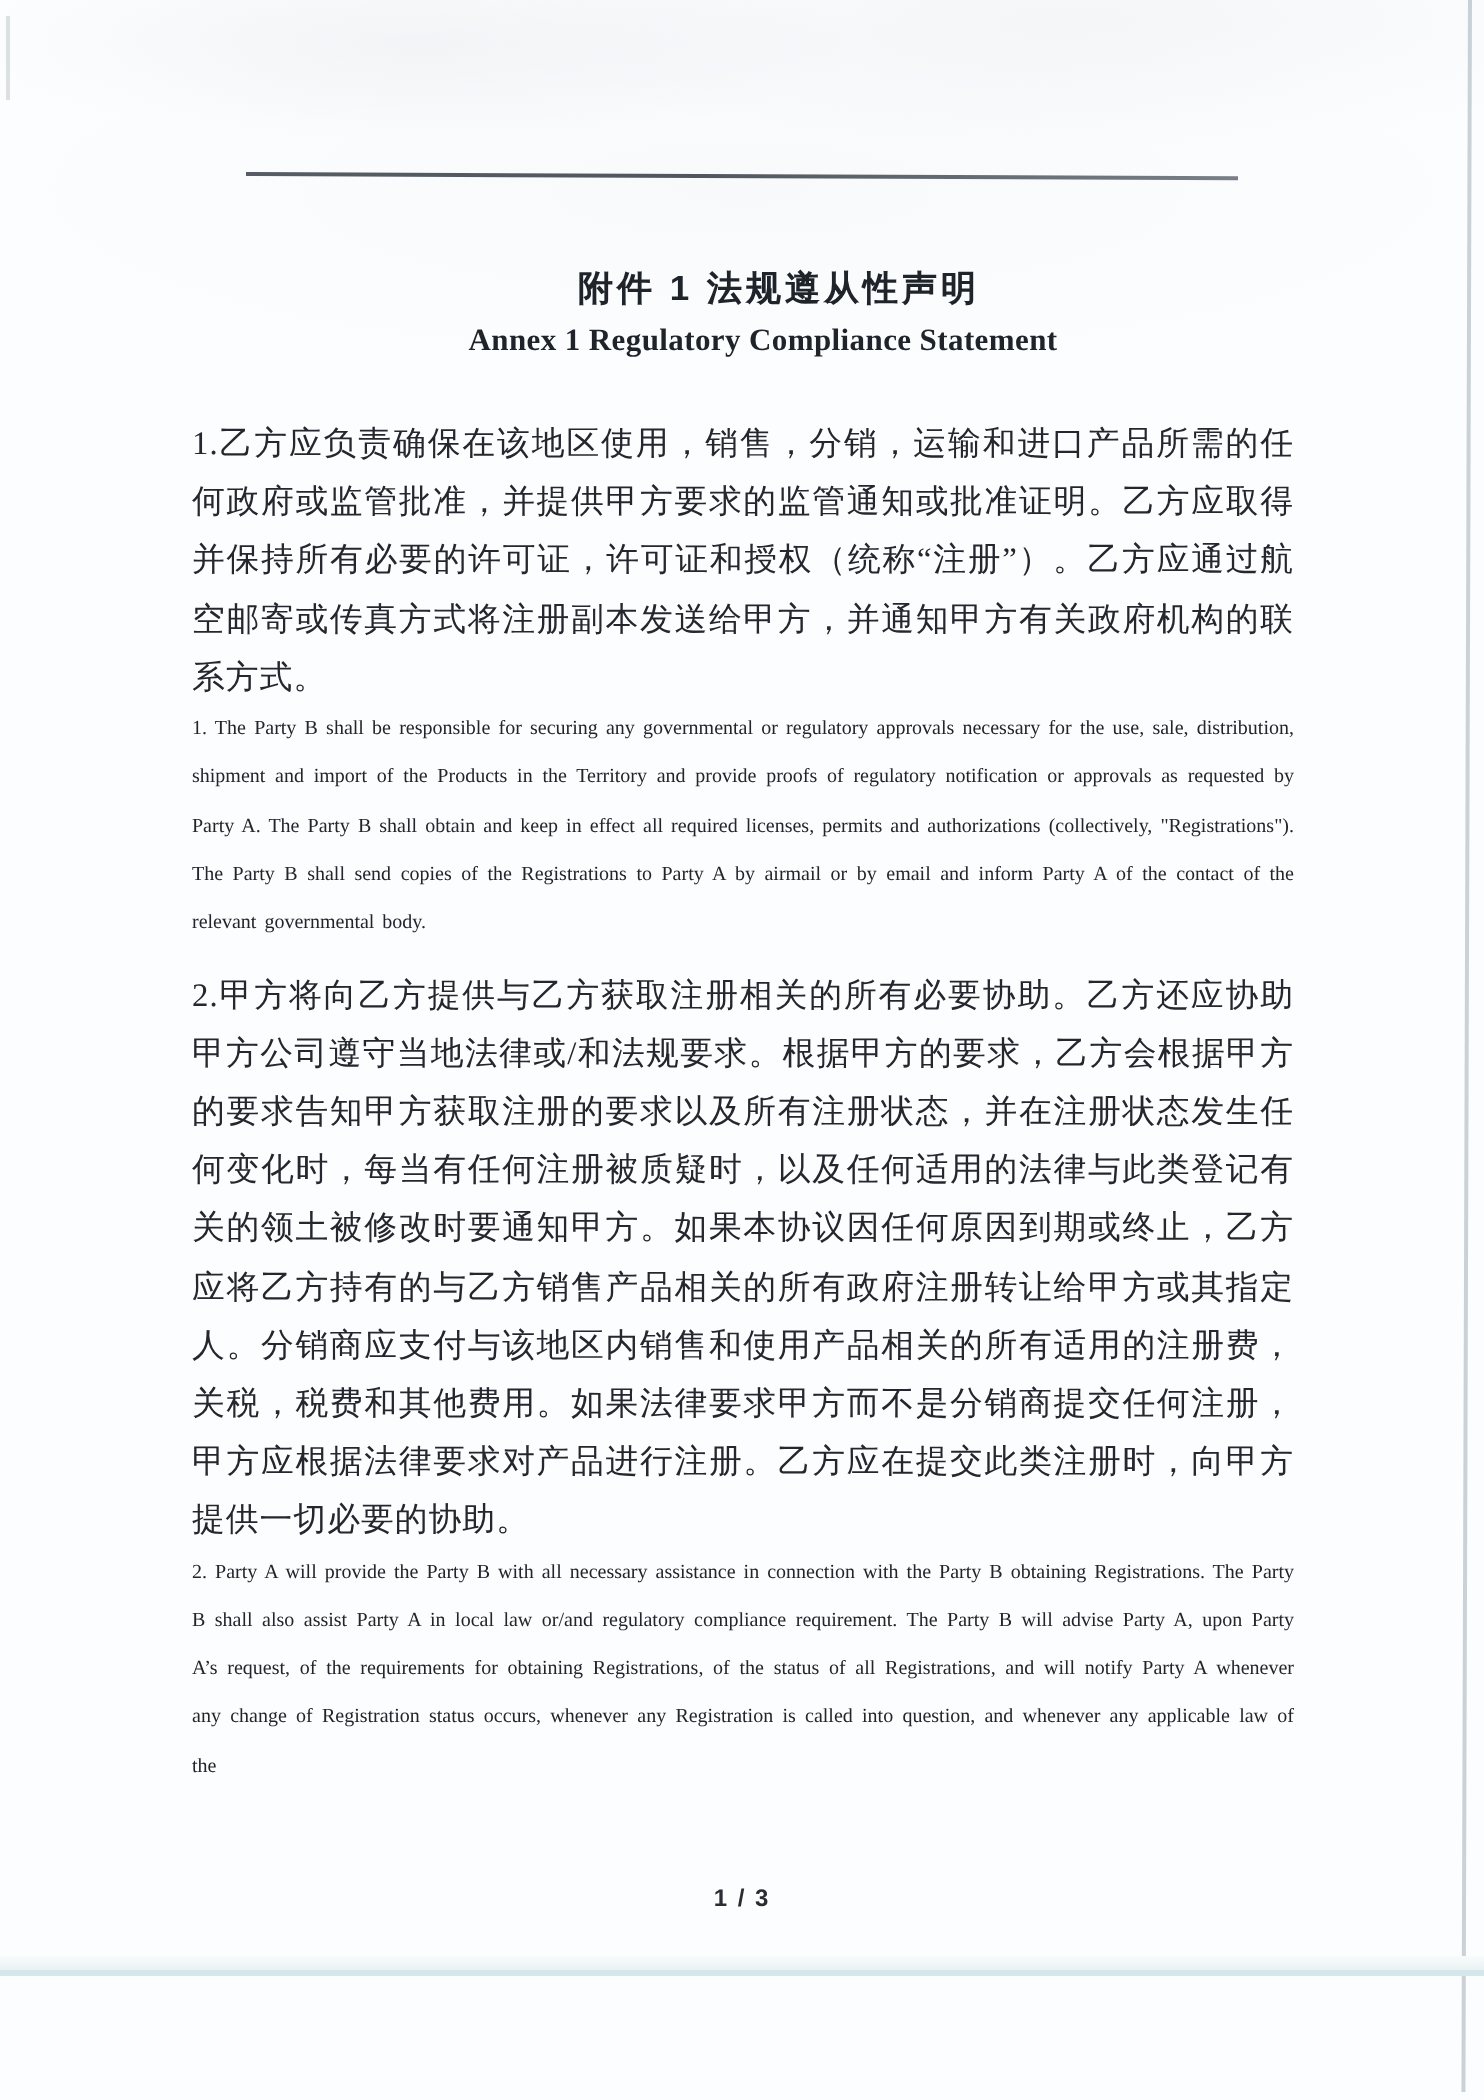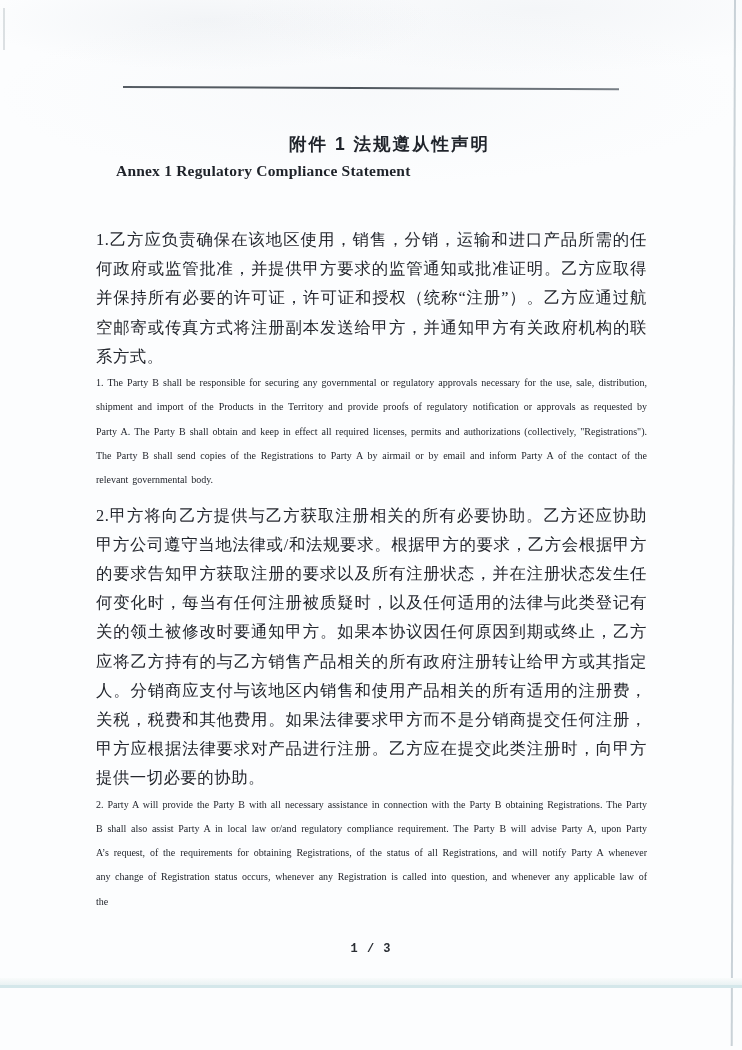--- a/index.html
+++ b/index.html
@@ -72,20 +72,21 @@
     font-family: "Liberation Sans", "DejaVu Sans", sans-serif;
     font-size: 17.5px;
     font-weight: bold;
     letter-spacing: 2px;
     line-height: 26px;
     color: #1f232a;
   }
   .title-en {
     margin: 0;
     padding-left: 20px;
+    text-align: center;
     font-family: "Liberation Serif", "DejaVu Serif", serif;
     font-size: 15.5px;
     font-weight: bold;
     letter-spacing: 0.2px;
     line-height: 28px;
     color: #1f232a;
   }
   p.para {
     margin: 0;
     text-align: justify;
@@ -97,32 +98,32 @@
     color: #24272e;
   }
   p.para.en {
     font-family: "Liberation Serif", "DejaVu Serif", serif;
     font-size: 10px;
     line-height: 24.3px;
     word-spacing: 1.5px;
     color: #22252c;
   }
   p.para.first {
-    margin-top: 40px;
+    margin-top: 22px;
   }
   p.para.gap-before {
     margin-top: 8px;
   }
   .page-number {
     position: absolute;
     left: 0;
     top: 942px;
     width: 742px;
     text-align: center;
-    font-family: Liberation Mono, monospace;
+    font-family: Liberation Sans, sans-serif;
     font-size: 12px;
     font-weight: bold;
     letter-spacing: 1px;
     color: #2a2e34;
   }
 </style>
 </head>
 <body>
 
 <div class="page">

